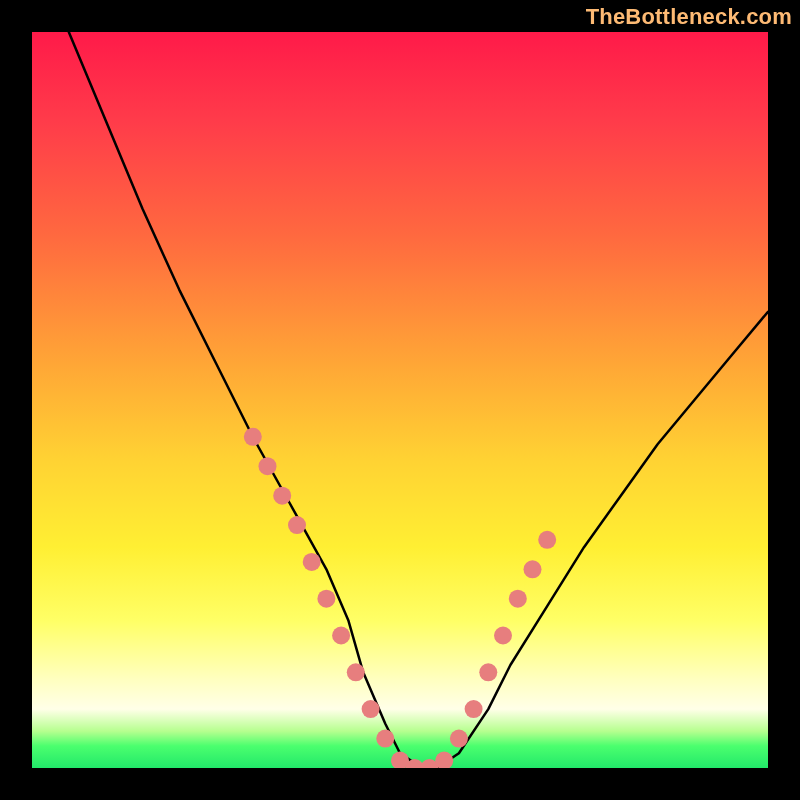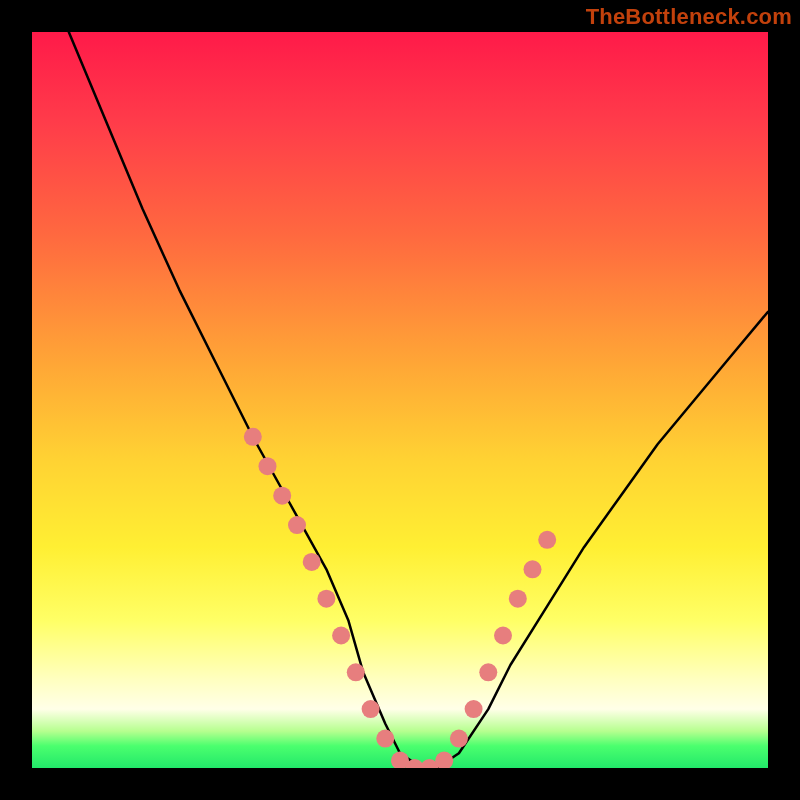--- a/index.html
+++ b/index.html
@@ -39,21 +39,21 @@
       #4bff6e 97%,
       #22e86a 100%
     );
   }
   .watermark {
     position: absolute;
     top: 4px;
     right: 8px;
     font-size: 22px;
     font-weight: 600;
-    color: #c2410c;
+    color: #fdba74;
     letter-spacing: 0.2px;
   }
   svg.curve {
     position: absolute;
     top: 0;
     left: 0;
   }
 </style>
 </head>
 <body>

